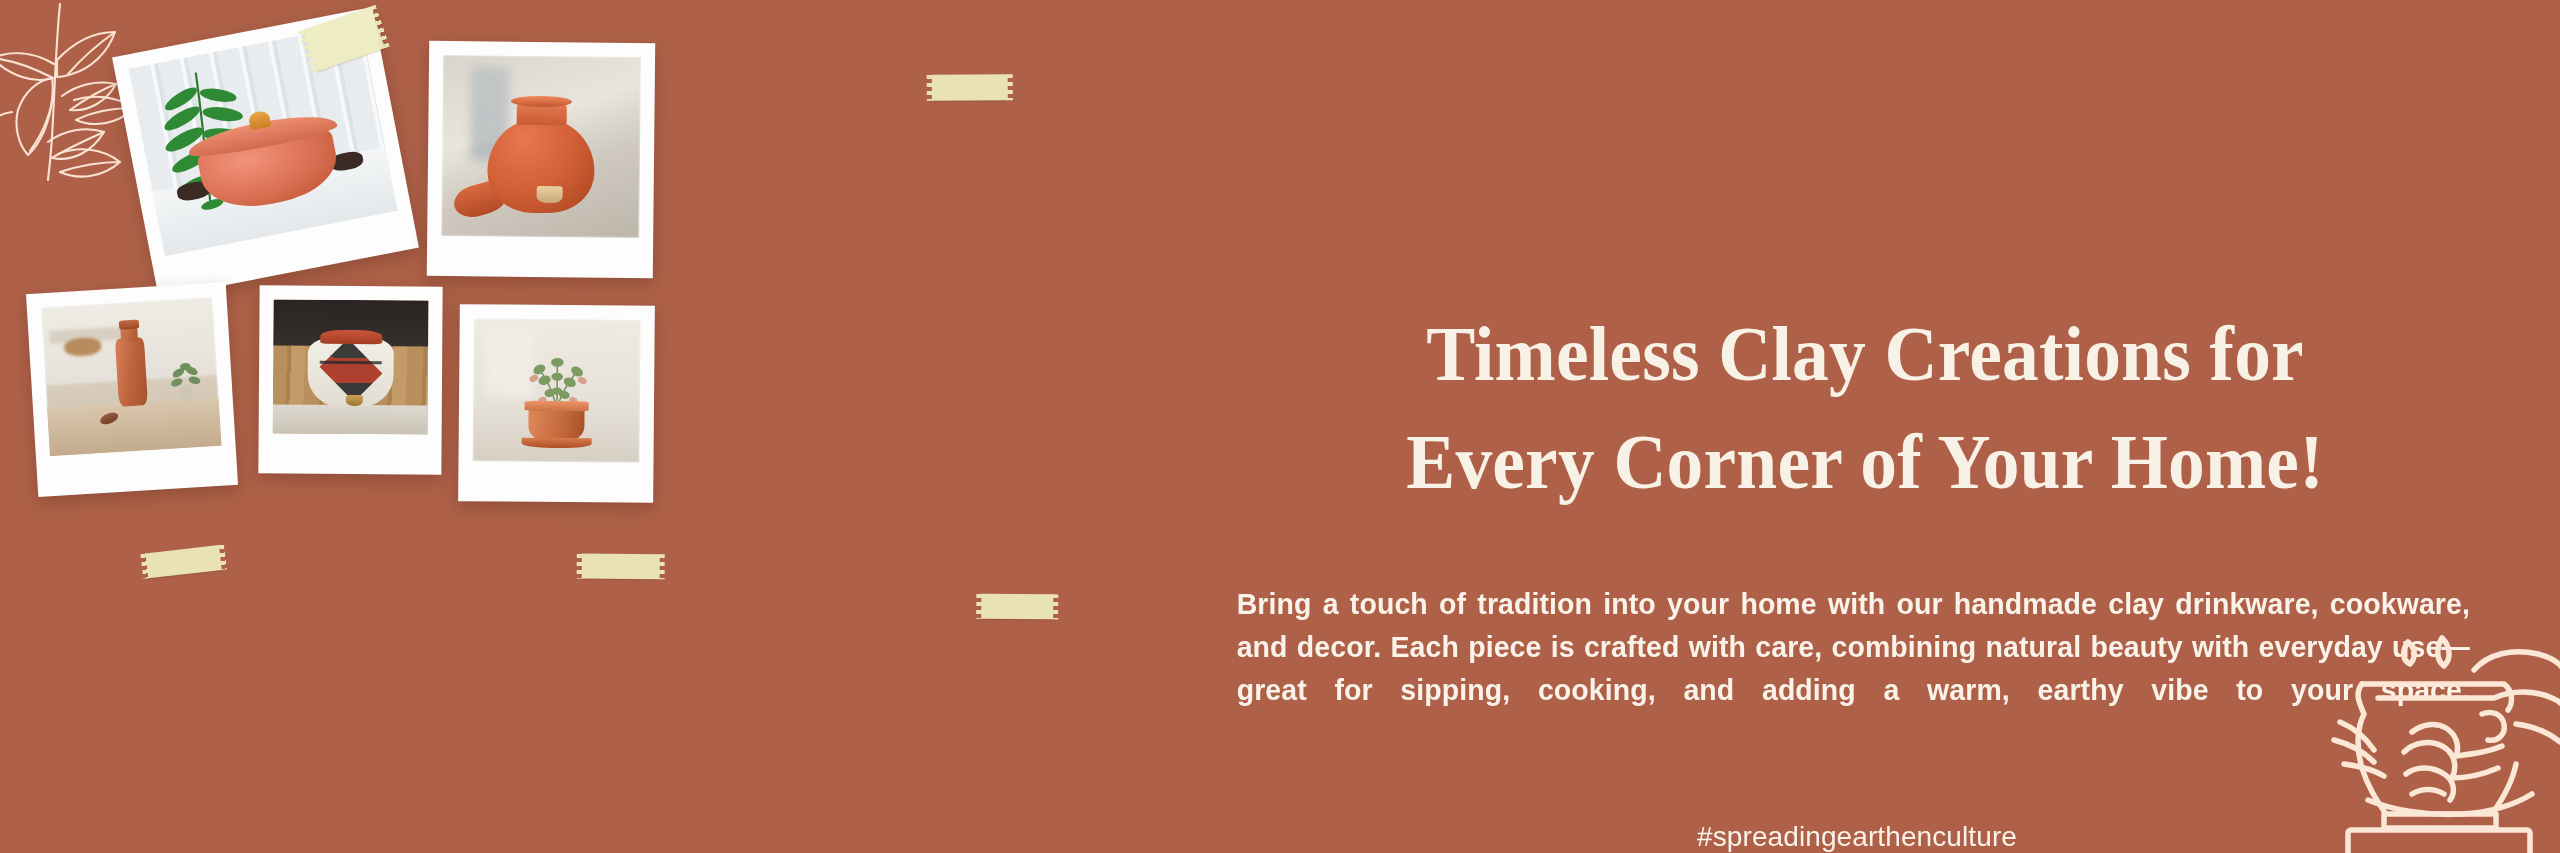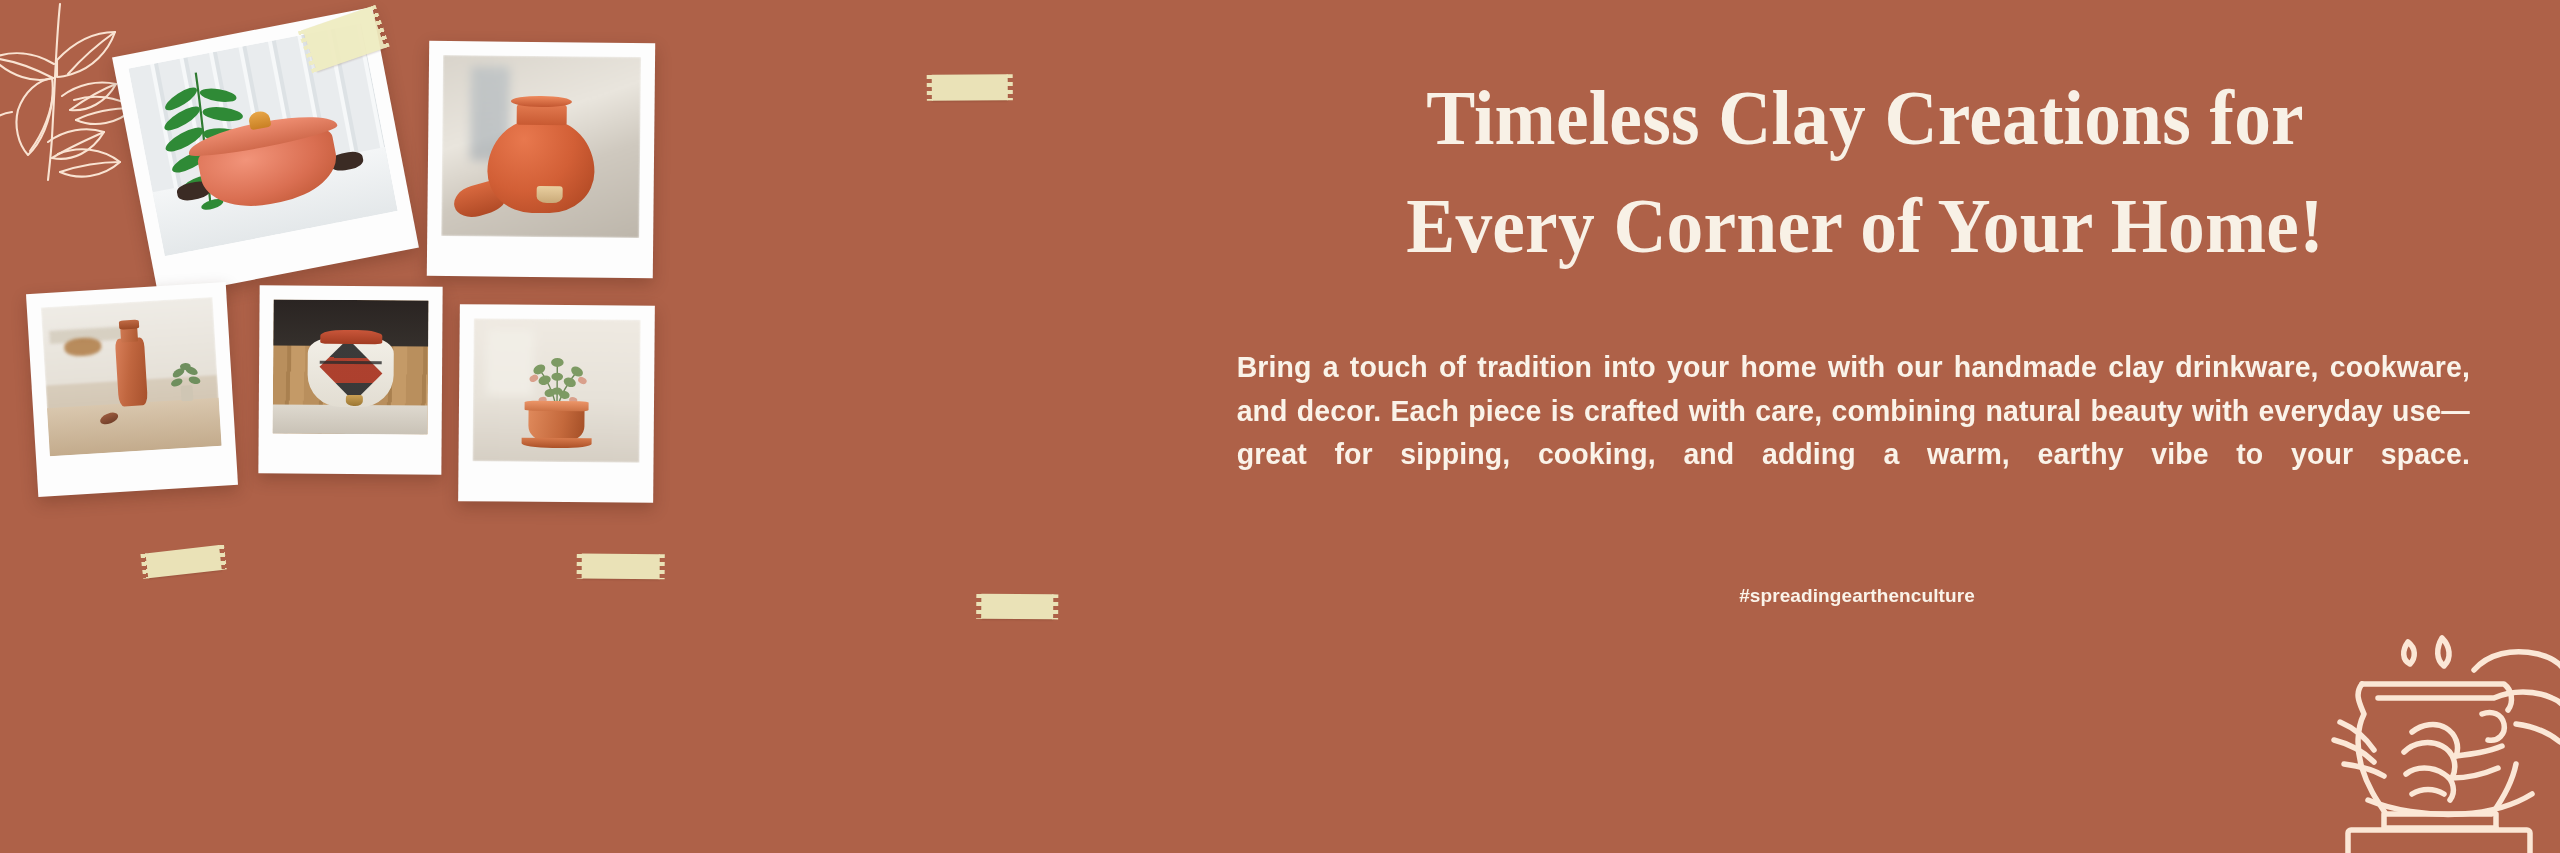--- a/index.html
+++ b/index.html
@@ -272,21 +272,21 @@
   }
   .succulent { position:absolute; left:50%; bottom:36%; width:70%; height:44%;
     transform:translateX(-50%); }
 
   
   .content {
     position:absolute;
     left:1200px; top:0;
     width:1330px; height:853px;
     display:flex; flex-direction:column;
-    justify-content:flex-start;
+    justify-content:flex-end;
     padding-top:72px;
   }
 
   .headline {
     color:#f8f1e6;
     font-family:"Liberation Serif", serif;
     font-weight:700;
     font-size:79px;
     line-height:1.16;
     letter-spacing:.2px;
@@ -313,22 +313,22 @@
     transform-origin:left center;
   }
   .body-copy p { margin:0; }
   .body-copy p::after { content:""; display:inline-block; width:100%; }
 
   .hashtag {
     margin-top:66px;
     text-align:center;
     color:#faf3e9;
     font-family:"Liberation Sans", sans-serif;
-    font-weight:700;
-    font-size:19px;
+    font-weight:400;
+    font-size:28px;
     letter-spacing:.1px;
     padding-right:16px;
   }
 </style>
 </head>
 <body>
 
 <div class="banner">
 
   <svg class="leaf-deco" viewBox="0 0 230 190" fill="none" stroke="#f9e3d2" stroke-width="2.1" stroke-linecap="round" stroke-linejoin="round">

